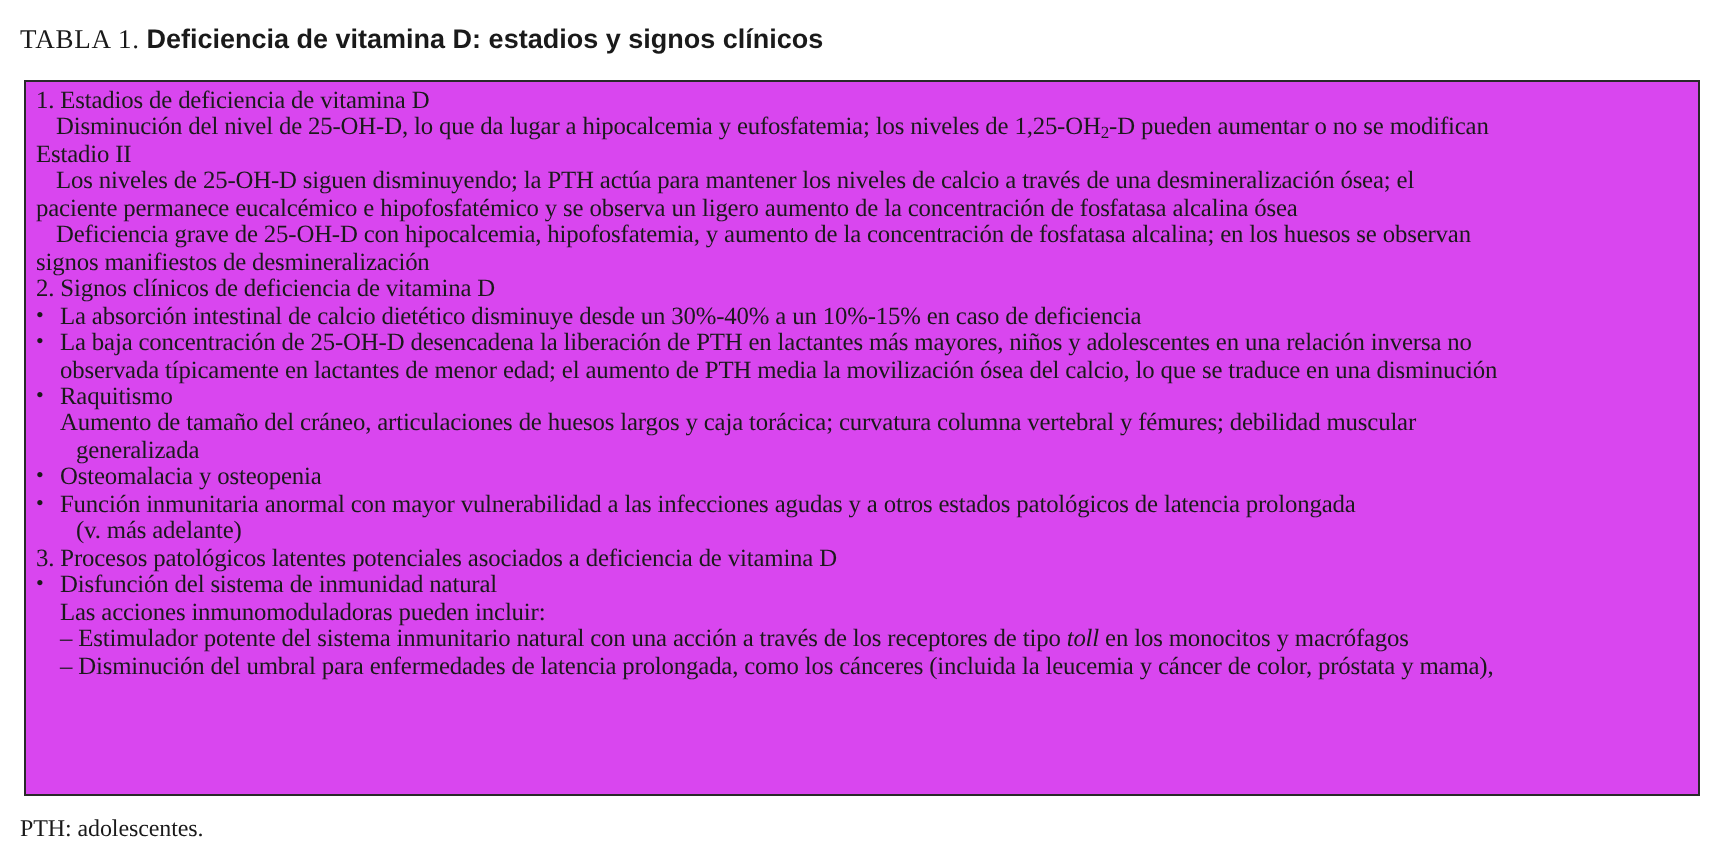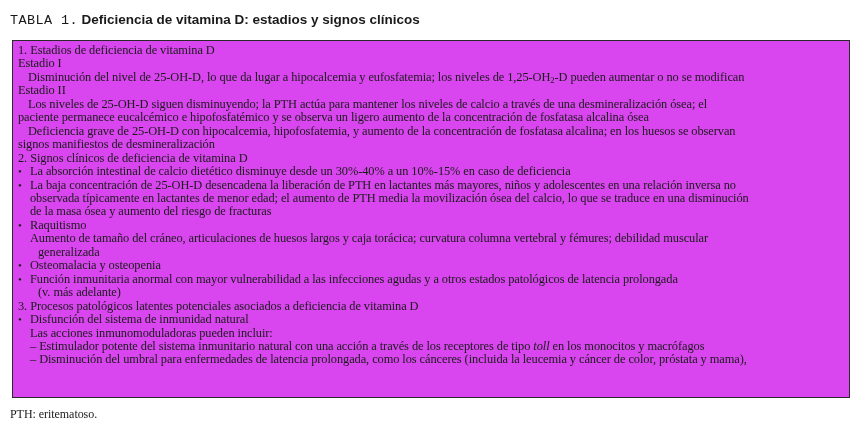--- a/index.html
+++ b/index.html
@@ -14,21 +14,21 @@
   }
   .title {
     position: absolute;
     left: 10px;
     top: 11px;
     font-size: 13.5px;
     line-height: 17px;
     white-space: nowrap;
   }
   .title .tlabel {
-    font-family: Liberation Mono, monospace;
+    font-family: Liberation Serif, serif;
     font-weight: 400;
     letter-spacing: 0.4px;
   }
   .title .tmain {
     font-family: "Liberation Sans", sans-serif;
     font-weight: 700;
     letter-spacing: 0;
   }
   .box {
     position: absolute;
@@ -77,41 +77,39 @@
 <div class="page">
 
   <div class="title">
     <span class="tlabel">TABLA 1.</span>
     <span class="tmain">Deficiencia de vitamina D: estadios y signos clínicos</span>
   </div>
 
   <div class="box">
     <div>
         <div class="tline ind-0">1. Estadios de deficiencia de vitamina D</div>
-        <div class="tline ind-0">Estadio I</div>
         <div class="tline ind-1">Disminución del nivel de 25-OH-D, lo que da lugar a hipocalcemia y eufosfatemia; los niveles de 1,25-OH<sub>2</sub>-D pueden aumentar o no se modifican</div>
         <div class="tline ind-0">Estadio II</div>
         <div class="tline ind-1">Los niveles de 25-OH-D siguen disminuyendo; la PTH actúa para mantener los niveles de calcio a través de una desmineralización ósea; el</div>
         <div class="tline ind-0">paciente permanece eucalcémico e hipofosfatémico y se observa un ligero aumento de la concentración de fosfatasa alcalina ósea</div>
         <div class="tline ind-1">Deficiencia grave de 25-OH-D con hipocalcemia, hipofosfatemia, y aumento de la concentración de fosfatasa alcalina; en los huesos se observan</div>
         <div class="tline ind-0">signos manifiestos de desmineralización</div>
         <div class="tline ind-0">2. Signos clínicos de deficiencia de vitamina D</div>
         <div class="tline ind-b"><span class="blt">•</span>La absorción intestinal de calcio dietético disminuye desde un 30%-40% a un 10%-15% en caso de deficiencia</div>
         <div class="tline ind-b"><span class="blt">•</span>La baja concentración de 25-OH-D desencadena la liberación de PTH en lactantes más mayores, niños y adolescentes en una relación inversa no</div>
         <div class="tline ind-2">observada típicamente en lactantes de menor edad; el aumento de PTH media la movilización ósea del calcio, lo que se traduce en una disminución</div>
-        <div class="tline ind-2">de la masa ósea y aumento del riesgo de fracturas</div>
         <div class="tline ind-b"><span class="blt">•</span>Raquitismo</div>
         <div class="tline ind-2">Aumento de tamaño del cráneo, articulaciones de huesos largos y caja torácica; curvatura columna vertebral y fémures; debilidad muscular</div>
         <div class="tline ind-3">generalizada</div>
         <div class="tline ind-b"><span class="blt">•</span>Osteomalacia y osteopenia</div>
         <div class="tline ind-b"><span class="blt">•</span>Función inmunitaria anormal con mayor vulnerabilidad a las infecciones agudas y a otros estados patológicos de latencia prolongada</div>
         <div class="tline ind-3">(v. más adelante)</div>
         <div class="tline ind-0">3. Procesos patológicos latentes potenciales asociados a deficiencia de vitamina D</div>
         <div class="tline ind-b"><span class="blt">•</span>Disfunción del sistema de inmunidad natural</div>
         <div class="tline ind-2">Las acciones inmunomoduladoras pueden incluir:</div>
         <div class="tline ind-2">– Estimulador potente del sistema inmunitario natural con una acción a través de los receptores de tipo <i>toll</i> en los monocitos y macrófagos</div>
         <div class="tline ind-2">– Disminución del umbral para enfermedades de latencia prolongada, como los cánceres (incluida la leucemia y cáncer de color, próstata y mama),</div>
       </div>
   </div>
 
-  <div class="footer">PTH: eritematoso.</div>
+  <div class="footer">PTH: adolescentes.</div>
 
 </div>
 
 </body></html>

